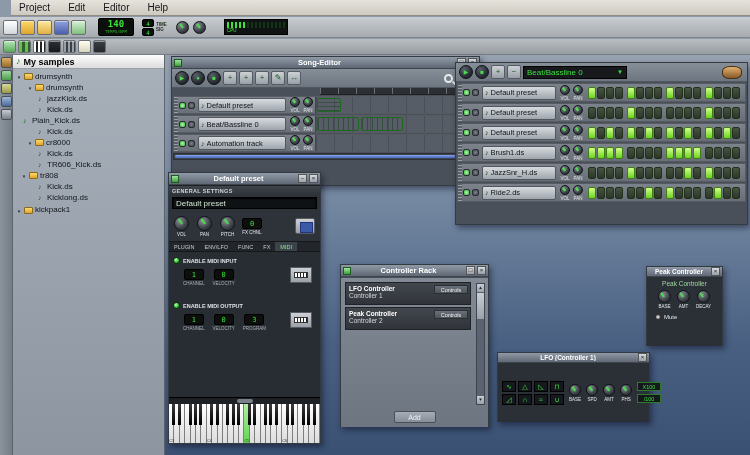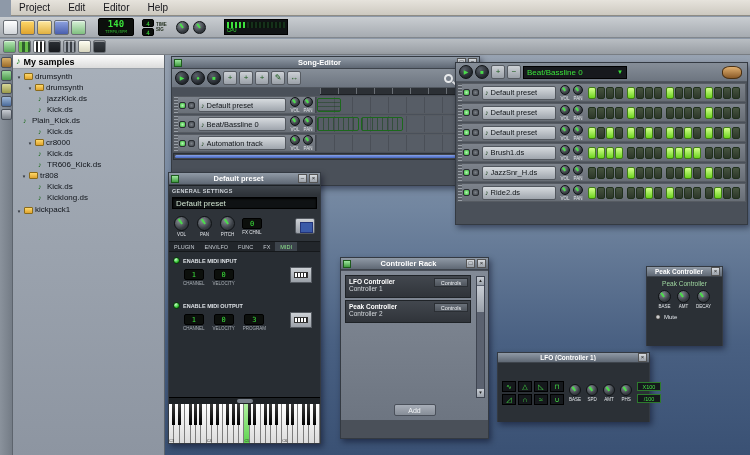--- a/index.html
+++ b/index.html
@@ -141,21 +141,21 @@
   .pianowrap{height:46px;background:#111416;border-top:1px solid #000;display:flex;flex-direction:column}
   .keyscroll{height:6px;background:#1d2125;position:relative}
   .kthumb{position:absolute;left:45%;top:1px;width:16px;height:4px;background:#79808a;border-radius:2px}
   #keys{flex:1;position:relative;background:#f4f4f4;display:flex}
   .wkey{flex:1;border-right:1px solid #7d7d7d;position:relative;background:linear-gradient(#ffffff,#dcdcdc)}
   .wkey.held{background:linear-gradient(#b0f0a0,#5fd44f)}
   .octlabel{position:absolute;bottom:0;left:0;right:0;text-align:center;font-size:4px;color:#333}
   .bkey{position:absolute;top:0;width:3px;height:55%;background:linear-gradient(#3a3a3a,#000);z-index:2}
 
   
-  #win-rack{left:340px;top:257px;width:149px;height:182px;z-index:25}
+  #win-rack{left:340px;top:264px;width:149px;height:163px;z-index:25}
   .rackbody{position:relative;height:150px;background:linear-gradient(#828a96,#6d7581);border-top:1px solid #4a505a;padding:4px}
   .rackrow{position:relative;width:126px;height:23px;margin-bottom:2px;background:linear-gradient(#42474e,#30343a);border:1px solid #1f2327}
   .rname{font-size:6.5px;font-weight:bold;color:#fff;padding:2px 0 0 3px;line-height:7px;white-space:nowrap}
   .rsub{font-size:6.5px;color:#d6dade;padding-left:3px;line-height:8px;white-space:nowrap}
   .ctrlbtn{position:absolute;right:2px;top:2px;width:34px;height:9px;background:linear-gradient(#6a717a,#4e545c);border:1px solid #2b2f34;color:#eef1f4;font-size:5.5px;text-align:center;line-height:8px}
   .rackscroll{position:absolute;right:3px;top:5px;width:9px;bottom:22px;background:#5b6270;border:1px solid #3e4450}
   .sarrow{height:8px;background:linear-gradient(#c9ced5,#9aa1aa);font-size:4.5px;text-align:center;color:#222;line-height:8px}
   .rthumb{height:26px;background:linear-gradient(#c9ced5,#9aa1aa);margin:1px 0}
   .addbtn{position:absolute;left:50%;transform:translateX(-50%);bottom:4px;width:42px;height:12px;background:linear-gradient(#a8aeb8,#868d97);border:1px solid #4a505a;border-radius:2px;color:#f2f4f6;font-size:7px;text-align:center;line-height:11px}
 

